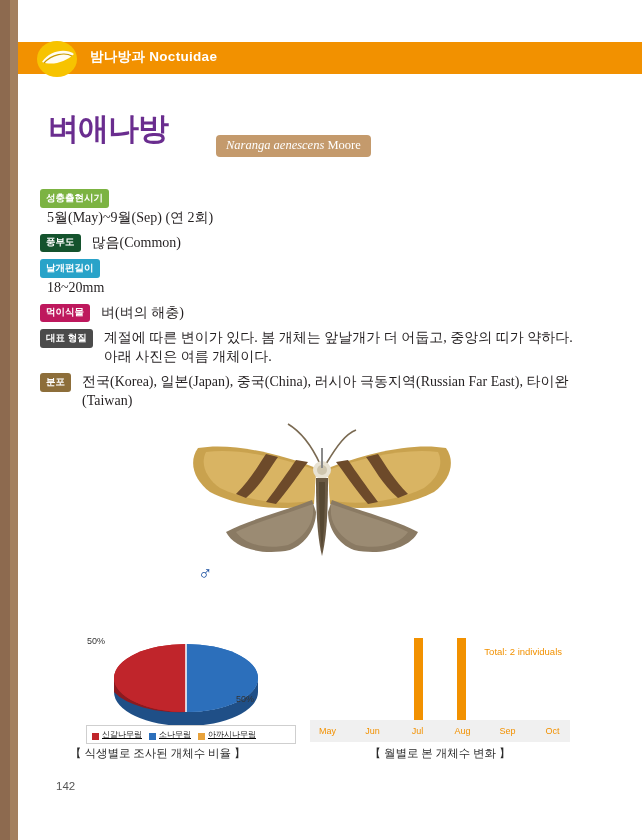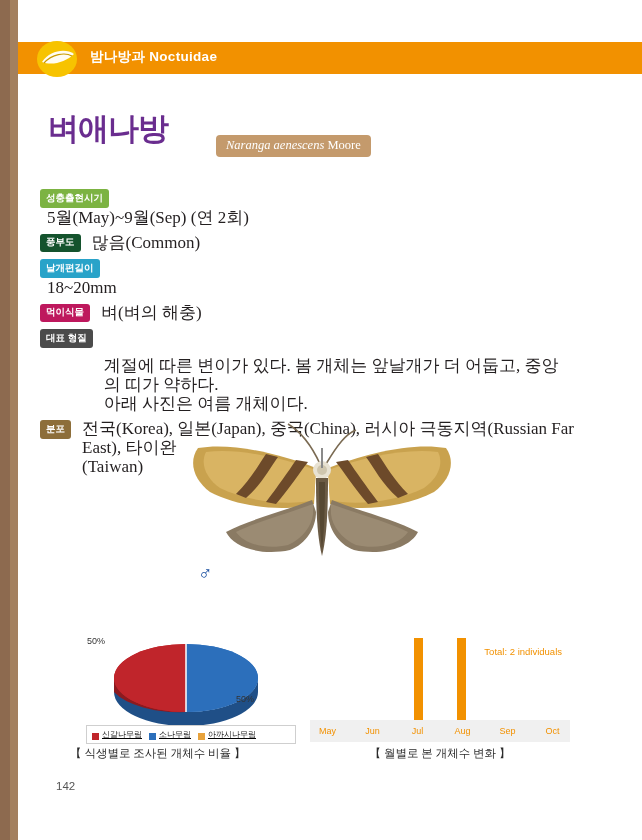--- a/index.html
+++ b/index.html
@@ -67,27 +67,27 @@
     text-align:center;
   }
   .t-green  { background:#7cb342; }
   .t-green2 { background:#14532d; }
   .t-blue   { background:#29a3c9; }
   .t-pink   { background:#be185d; }
   .t-dark   { background:#4b4b4b; }
   .t-brown  { background:#8d6e3a; }
   .val {
     display:inline-block;
-    font-size:17px; color:#231f20;
+    font-size:14px; color:#231f20;
     margin-left:7px;
     line-height:19px;
     vertical-align:top;
     width:498px;
   }
-  .val.narrow { width:470px;margin-top:28px; }
+  .val.narrow { width:470px; }
   .val .ind { display:block; }
   
   .photo-wrap {
     position:absolute; left:170px; top:408px; width:300px; height:180px;
   }
   .male-symbol {
     position:absolute; left:198px; top:562px;
     font-size:19px; color:#1a4fa0; font-weight:bold;
     font-family:"Liberation Sans", sans-serif;
   }

